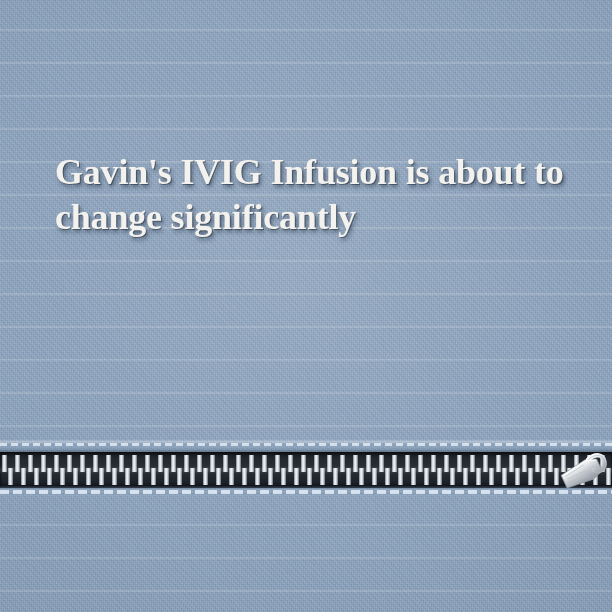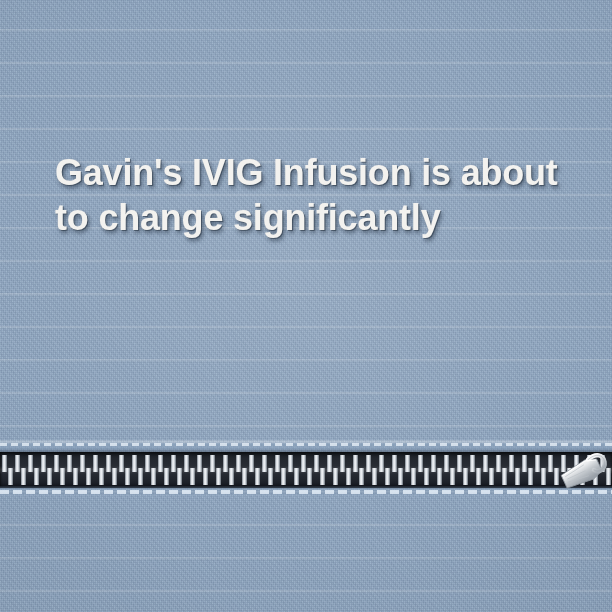--- a/index.html
+++ b/index.html
@@ -70,21 +70,21 @@
       rgba(0,0,0,0.13) 100%);
     pointer-events: none;
   }
 
   
   .headline {
     position: absolute;
     left: 55px;
     top: 150px;
     width: 520px;
-    font-family: Liberation Sans, sans-serif;
+    font-family: Liberation Serif, serif;
     font-weight: bold;
     font-size: 36px;
     line-height: 45px;
     letter-spacing: -0.2px;
     color: #f3f2ef;
     text-shadow:
       1px 1px 0 rgba(40,52,68,0.55),
       2px 3px 4px rgba(30,42,58,0.55),
       0 0 2px rgba(255,255,255,0.25);
     white-space: pre-line;

